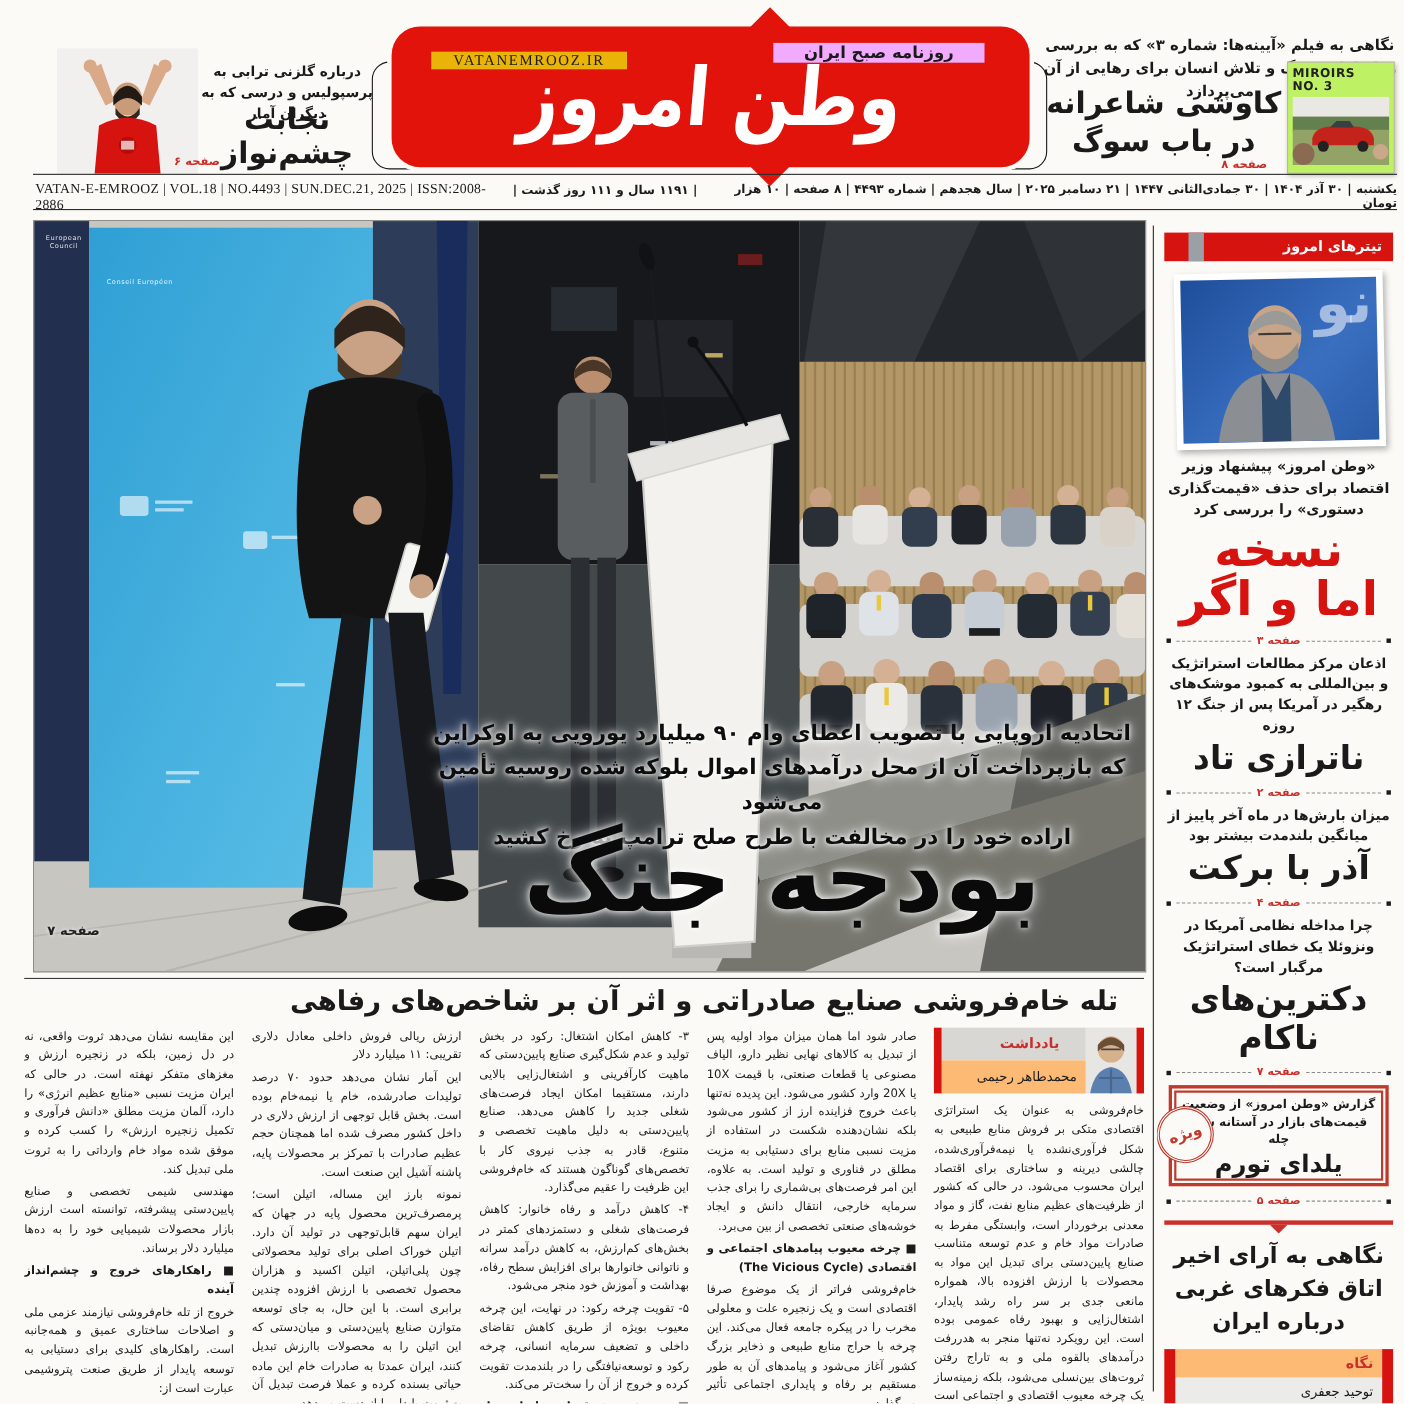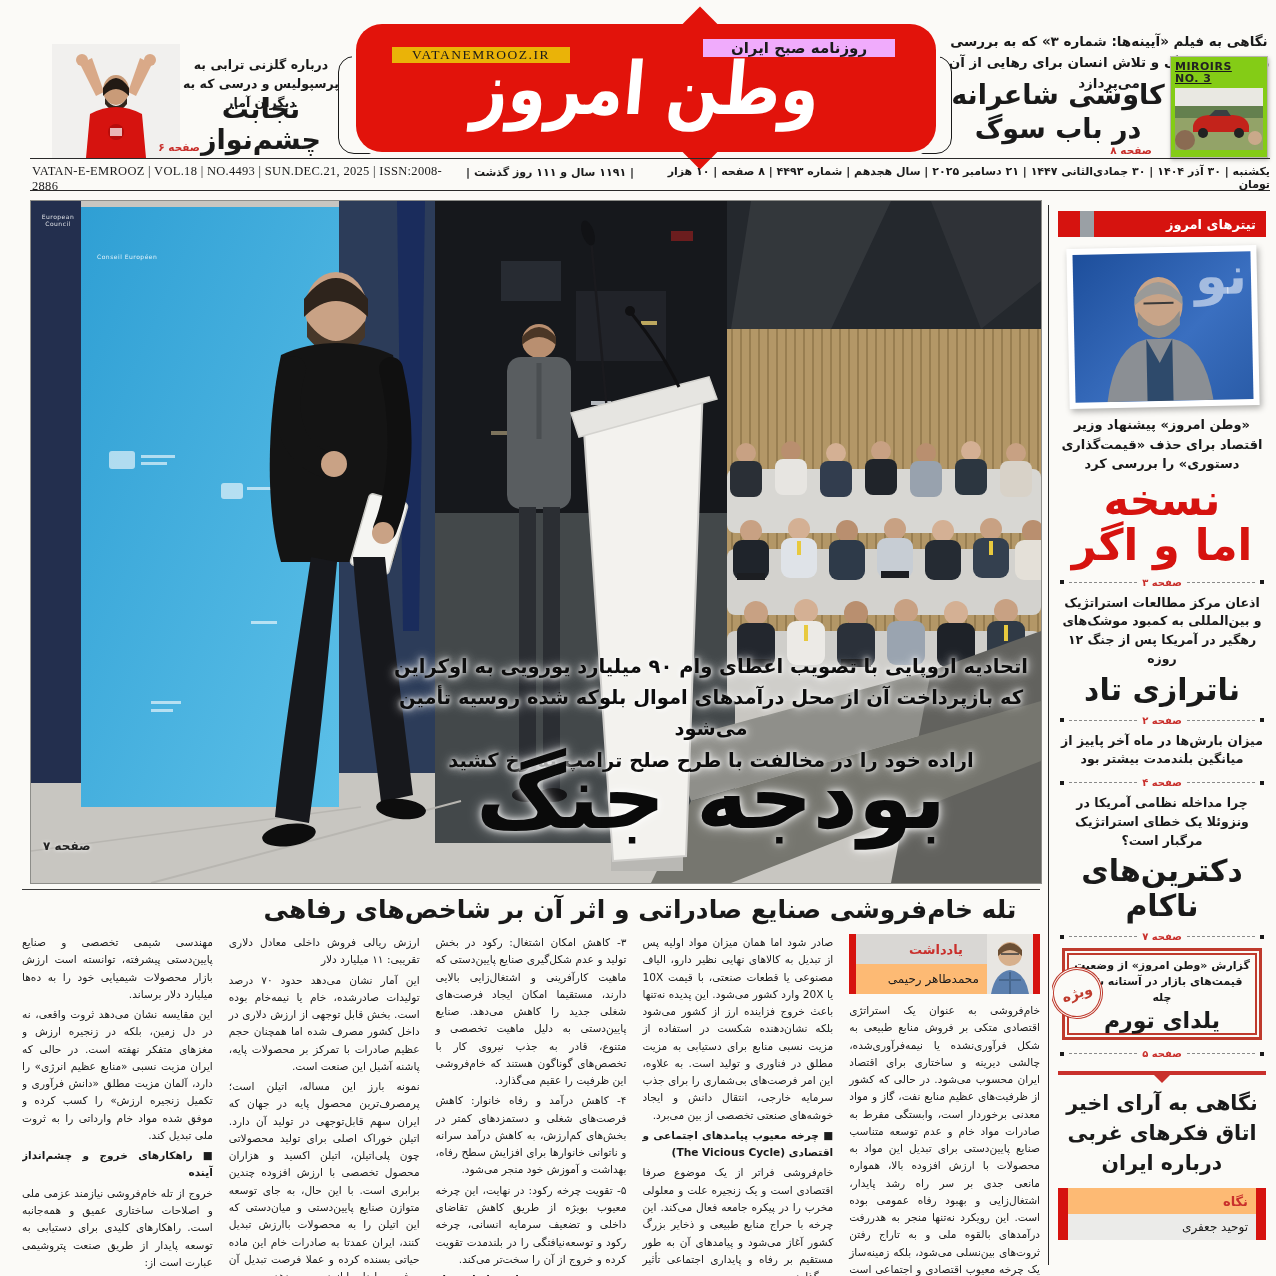--- a/index.html
+++ b/index.html
@@ -27,22 +27,22 @@
   #mast-logo{left:356px;top:24px;width:580px;height:128px;background:#e2130b;border-radius:26px;
              display:flex;align-items:center;justify-content:center;box-shadow:0 0 0 4px #fbfaf7;}
   #mast-logo::before,#mast-logo::after{content:"";position:absolute;left:57%;width:26px;height:26px;
              background:#e2130b;transform:rotate(45deg);}
   #mast-logo::before{top:-12px;} #mast-logo::after{bottom:-12px;}
   #mast-logo .logotext{color:#fff;font-size:62px;font-weight:bold;transform:skewX(-5deg) scaleY(1.18);letter-spacing:2px;}
 
   #rs-kicker{left:948px;top:31px;width:322px;font-size:13.5px;font-weight:bold;line-height:1.55;}
   #rs-headline{left:948px;top:78px;width:220px;font-size:27px;font-weight:bold;line-height:1.25;}
   #rs-page{left:1092px;top:144px;width:60px;font-size:10.5px;font-weight:bold;color:#c9302c;}
-  #poster{left:1170px;top:56px;width:98px;height:102px;background:#84cc16;border:1px solid #b9b6b0;
-          box-shadow:1px 2px 4px rgba(0,0,0,.25);padding:4px;box-sizing:border-box;text-decoration:underline;}
+  #poster{left:1170px;top:56px;width:98px;height:102px;background:#bef264;border:1px solid #b9b6b0;
+          box-shadow:1px 2px 4px rgba(0,0,0,.25);padding:4px;box-sizing:border-box;}
   #poster .ptitle{font-size:11px;font-weight:bold;letter-spacing:.5px;line-height:1.1;color:#222;direction:ltr;text-align:left;}
 
   #rule-top{left:30px;top:158px;width:1240px;height:1px;background:#2a2a2a;}
   #rule-bot{left:30px;top:190px;width:1240px;height:1px;background:#2a2a2a;}
   #dateline-en{left:32px;top:164px;width:430px;font-family:"Liberation Serif",serif;font-size:12.5px;letter-spacing:.3px;}
   #mast-counter{left:455px;top:166px;width:190px;font-size:11px;font-weight:bold;text-align:center;}
   #dateline-fa{left:650px;top:165px;width:620px;font-size:11px;font-weight:bold;text-align:right;}
 
   
   #photo{left:30px;top:200px;width:1010px;height:682px;border:1px solid #8d8d89;background:#c7c5c0;overflow:hidden;}
@@ -400,20 +400,21 @@
   <div class="sb-headline">ناترازی تاد</div>
   <div class="pmk">
       <span class="sq"></span>
       <span class="ln"></span>
       <span class="tx">صفحه ۲</span>
       <span class="ln"></span>
       <span class="sq"></span>
     </div>
 
   <div class="sb-kicker">میزان بارش‌ها در ماه آخر پاییز از میانگین بلندمدت بیشتر بود</div>
+  <div class="sb-headline">آذر با برکت</div>
   <div class="pmk">
       <span class="sq"></span>
       <span class="ln"></span>
       <span class="tx">صفحه ۴</span>
       <span class="ln"></span>
       <span class="sq"></span>
     </div>
 
   <div class="sb-kicker">چرا مداخله نظامی آمریکا در ونزوئلا یک خطای استراتژیک مرگبار است؟</div>
   <div class="sb-headline">دکترین‌های ناکام</div>
@@ -488,19 +489,19 @@
       <p>۴- کاهش درآمد و رفاه خانوار: کاهش فرصت‌های شغلی و دستمزدهای کمتر در بخش‌های کم‌ارزش، به کاهش درآمد سرانه و ناتوانی خانوارها برای افزایش سطح رفاه، بهداشت و آموزش خود منجر می‌شود.</p>
       <p>۵- تقویت چرخه رکود: در نهایت، این چرخه معیوب بویژه از طریق کاهش تقاضای داخلی و تضعیف سرمایه انسانی، چرخه رکود و توسعه‌نیافتگی را در بلندمدت تقویت کرده و خروج از آن را سخت‌تر می‌کند.</p>
       <p class="sub">■ پتروشیمی: قربانی اصلی تله خام‌فروشی</p>
     </div>
   <div class="col">
       <p>ارزش ریالی فروش داخلی معادل دلاری تقریبی: ۱۱ میلیارد دلار</p>
       <p>این آمار نشان می‌دهد حدود ۷۰ درصد تولیدات صادرشده، خام یا نیمه‌خام بوده است. بخش قابل توجهی از ارزش دلاری در داخل کشور مصرف شده اما همچنان حجم عظیم صادرات با تمرکز بر محصولات پایه، پاشنه آشیل این صنعت است.</p>
       <p>نمونه بارز این مساله، اتیلن است؛ پرمصرف‌ترین محصول پایه در جهان که ایران سهم قابل‌توجهی در تولید آن دارد. اتیلن خوراک اصلی برای تولید محصولاتی چون پلی‌اتیلن، اتیلن اکسید و هزاران محصول تخصصی با ارزش افزوده چندین برابری است. با این حال، به جای توسعه متوازن صنایع پایین‌دستی و میان‌دستی که این اتیلن را به محصولات باارزش تبدیل کنند، ایران عمدتا به صادرات خام این ماده حیاتی بسنده کرده و عملا فرصت تبدیل آن به ثروت پایدار را از دست می‌دهد.</p>
     </div>
   <div class="col">
+      <p>این مقایسه نشان می‌دهد ثروت واقعی، نه در دل زمین، بلکه در زنجیره ارزش و مغزهای متفکر نهفته است. در حالی که ایران مزیت نسبی «منابع عظیم انرژی» را دارد، آلمان مزیت مطلق «دانش فرآوری و تکمیل زنجیره ارزش» را کسب کرده و موفق شده مواد خام وارداتی را به ثروت ملی تبدیل کند.</p>
       <p>مهندسی شیمی تخصصی و صنایع پایین‌دستی پیشرفته، توانسته است ارزش بازار محصولات شیمیایی خود را به ده‌ها میلیارد دلار برساند.</p>
-      <p>این مقایسه نشان می‌دهد ثروت واقعی، نه در دل زمین، بلکه در زنجیره ارزش و مغزهای متفکر نهفته است. در حالی که ایران مزیت نسبی «منابع عظیم انرژی» را دارد، آلمان مزیت مطلق «دانش فرآوری و تکمیل زنجیره ارزش» را کسب کرده و موفق شده مواد خام وارداتی را به ثروت ملی تبدیل کند.</p>
       <p class="sub">■ راهکارهای خروج و چشم‌انداز آینده</p>
       <p>خروج از تله خام‌فروشی نیازمند عزمی ملی و اصلاحات ساختاری عمیق و همه‌جانبه است. راهکارهای کلیدی برای دستیابی به توسعه پایدار از طریق صنعت پتروشیمی عبارت است از:</p>
       <p>۱- تکمیل زنجیره ارزش: تمرکز بر تولید محصولات نهایی و میان‌دستی مانند پلی‌اتیلن‌های گرید ویژه، اتیلن اکسید و سایر مشتقات با ارزش بالا</p>
     </div>
 </div>
 
 </body></html>

